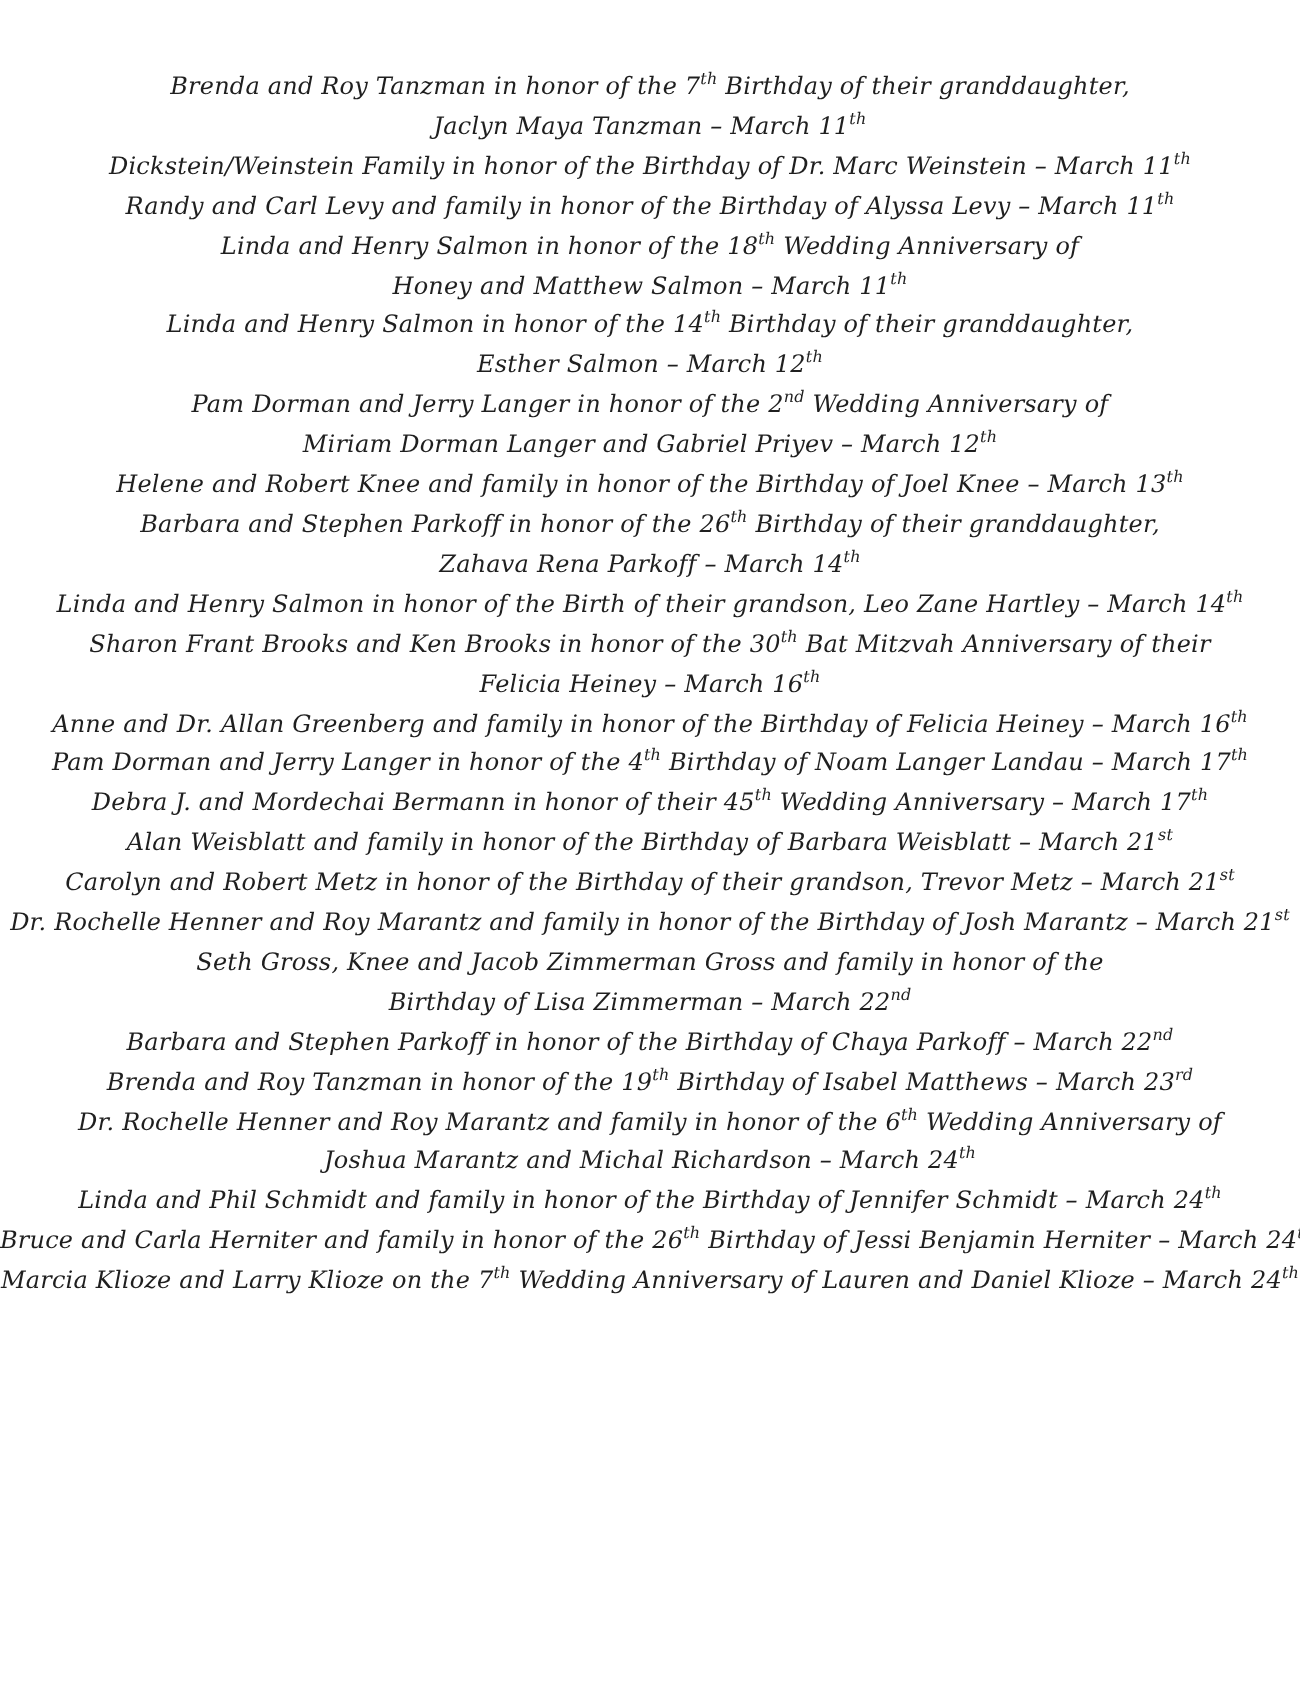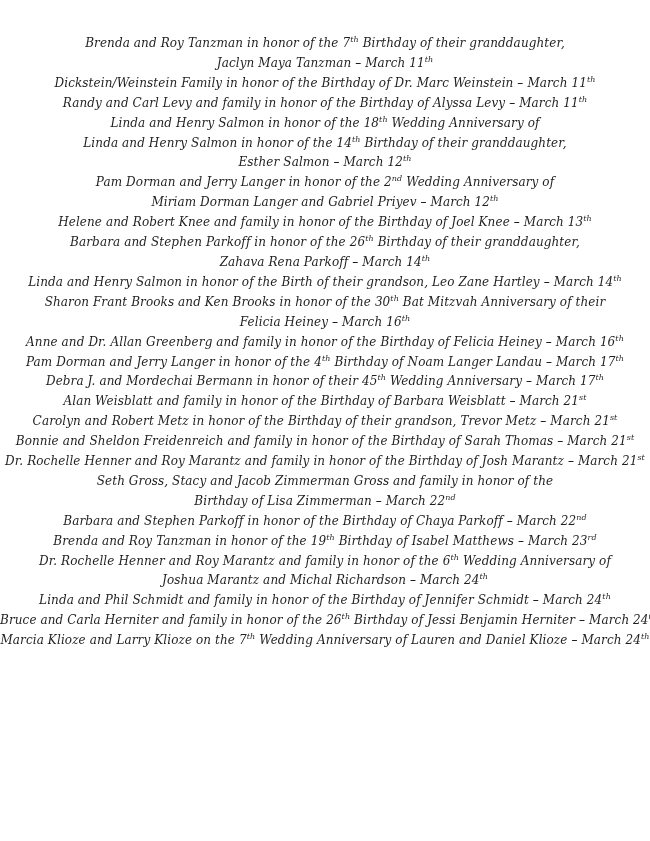--- a/index.html
+++ b/index.html
@@ -41,38 +41,38 @@
 </head>
 <body>
 
 <div class="page">
   <div class="honor-lines" id="honor-lines">
       <div class="honor-line">Brenda and Roy Tanzman in honor of the 7<sup>th</sup> Birthday of their granddaughter,</div>
       <div class="honor-line">Jaclyn Maya Tanzman – March 11<sup>th</sup></div>
       <div class="honor-line">Dickstein/Weinstein Family in honor of the Birthday of Dr. Marc Weinstein – March 11<sup>th</sup></div>
       <div class="honor-line">Randy and Carl Levy and family in honor of the Birthday of Alyssa Levy – March 11<sup>th</sup></div>
       <div class="honor-line">Linda and Henry Salmon in honor of the 18<sup>th</sup> Wedding Anniversary of</div>
+      <div class="honor-line">Honey and Matthew Salmon – March 11<sup>th</sup></div>
       <div class="honor-line">Linda and Henry Salmon in honor of the 14<sup>th</sup> Birthday of their granddaughter,</div>
       <div class="honor-line">Esther Salmon – March 12<sup>th</sup></div>
       <div class="honor-line">Pam Dorman and Jerry Langer in honor of the 2<sup>nd</sup> Wedding Anniversary of</div>
       <div class="honor-line">Miriam Dorman Langer and Gabriel Priyev – March 12<sup>th</sup></div>
       <div class="honor-line">Helene and Robert Knee and family in honor of the Birthday of Joel Knee – March 13<sup>th</sup></div>
       <div class="honor-line">Barbara and Stephen Parkoff in honor of the 26<sup>th</sup> Birthday of their granddaughter,</div>
       <div class="honor-line">Zahava Rena Parkoff – March 14<sup>th</sup></div>
       <div class="honor-line">Linda and Henry Salmon in honor of the Birth of their grandson, Leo Zane Hartley – March 14<sup>th</sup></div>
       <div class="honor-line">Sharon Frant Brooks and Ken Brooks in honor of the 30<sup>th</sup> Bat Mitzvah Anniversary of their</div>
       <div class="honor-line">Felicia Heiney – March 16<sup>th</sup></div>
       <div class="honor-line">Anne and Dr. Allan Greenberg and family in honor of the Birthday of Felicia Heiney – March 16<sup>th</sup></div>
       <div class="honor-line">Pam Dorman and Jerry Langer in honor of the 4<sup>th</sup> Birthday of Noam Langer Landau – March 17<sup>th</sup></div>
       <div class="honor-line">Debra J. and Mordechai Bermann in honor of their 45<sup>th</sup> Wedding Anniversary – March 17<sup>th</sup></div>
       <div class="honor-line">Alan Weisblatt and family in honor of the Birthday of Barbara Weisblatt – March 21<sup>st</sup></div>
       <div class="honor-line">Carolyn and Robert Metz in honor of the Birthday of their grandson, Trevor Metz – March 21<sup>st</sup></div>
-      <div class="honor-line">Bonnie and Sheldon Freidenreich and family in honor of the Birthday of Sarah Thomas – March 21<sup>st</sup></div>
       <div class="honor-line">Dr. Rochelle Henner and Roy Marantz and family in honor of the Birthday of Josh Marantz – March 21<sup>st</sup></div>
-      <div class="honor-line">Seth Gross, Stacy and Jacob Zimmerman Gross and family in honor of the</div>
+      <div class="honor-line">Seth Gross, Knee and Jacob Zimmerman Gross and family in honor of the</div>
       <div class="honor-line">Birthday of Lisa Zimmerman – March 22<sup>nd</sup></div>
       <div class="honor-line">Barbara and Stephen Parkoff in honor of the Birthday of Chaya Parkoff – March 22<sup>nd</sup></div>
       <div class="honor-line">Brenda and Roy Tanzman in honor of the 19<sup>th</sup> Birthday of Isabel Matthews – March 23<sup>rd</sup></div>
       <div class="honor-line">Dr. Rochelle Henner and Roy Marantz and family in honor of the 6<sup>th</sup> Wedding Anniversary of</div>
       <div class="honor-line">Joshua Marantz and Michal Richardson – March 24<sup>th</sup></div>
       <div class="honor-line">Linda and Phil Schmidt and family in honor of the Birthday of Jennifer Schmidt – March 24<sup>th</sup></div>
       <div class="honor-line">Bruce and Carla Herniter and family in honor of the 26<sup>th</sup> Birthday of Jessi Benjamin Herniter – March 24<sup>th</sup></div>
       <div class="honor-line">Marcia Klioze and Larry Klioze on the 7<sup>th</sup> Wedding Anniversary of Lauren and Daniel Klioze – March 24<sup>th</sup></div>
     </div>
 </div>

